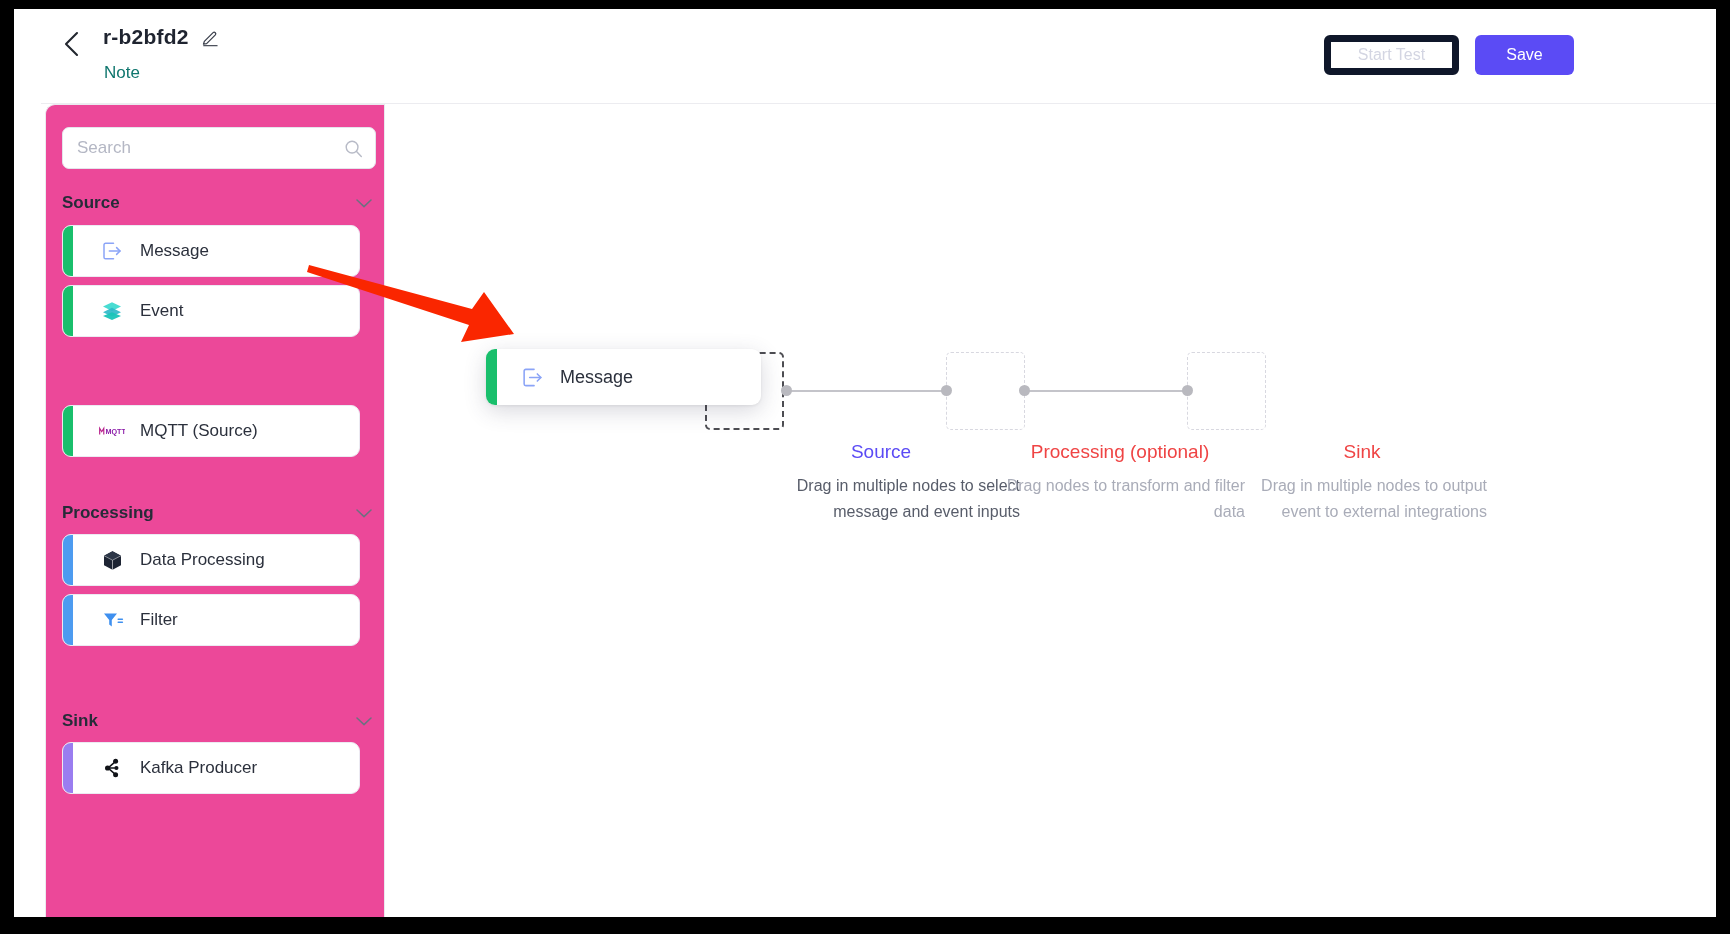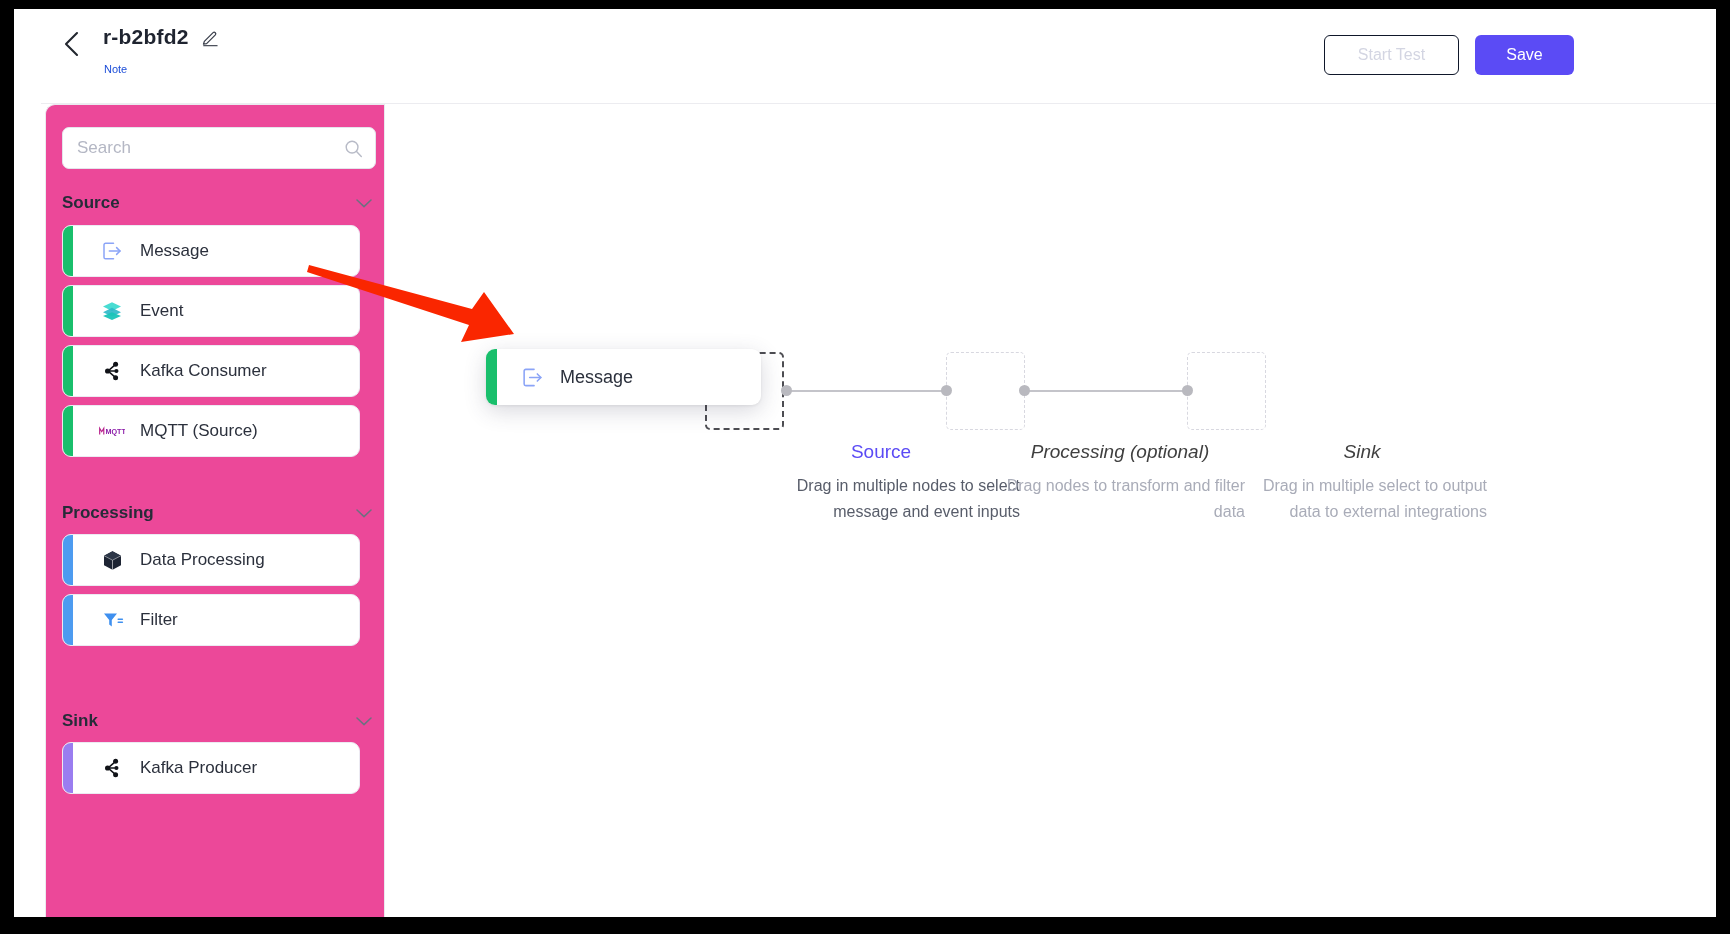--- a/index.html
+++ b/index.html
@@ -34,26 +34,26 @@
   #title-wrap {
     position: absolute; left: 62px; top: 16px;
     display: flex; align-items: center; gap: 12px;
   }
   #page-title {
     font-size: 21px; font-weight: bold; color: #1f2430; letter-spacing: .2px;
   }
   #edit-pencil { width: 19px; height: 19px; cursor: pointer; display:block; }
   #note-text {
     position: absolute; left: 63px; top: 54px;
-    font-size: 11px; color: #1d4ed8;
+    font-size: 17px; color: #0f766e;
   }
   #start-test-btn {
     position: absolute; left: 1283px; top: 26px;
     width: 135px; height: 40px;
-    border: 1px solid #0f172a; border-radius: 6px;
+    border: 7px solid #0f172a; border-radius: 6px;
     background: #fff; color: #d3d5e2;
     font-size: 16px; font-family: inherit;
     cursor: default;
     display: flex; align-items: center; justify-content: center;
   }
   #save-btn {
     position: absolute; left: 1434px; top: 26px;
     width: 99px; height: 40px;
     border: none; border-radius: 6px;
     background: #5b4bf5; color: #fff;
@@ -147,21 +147,21 @@
   .slot-caption {
     position: absolute; text-align: center;
   }
   .slot-caption .cap-title {
     font-size: 19px; margin-bottom: 8px; line-height: 1.3;
   }
   .slot-caption .cap-desc {
     font-size: 16px; line-height: 1.65; text-align: right;
   }
   .cap-title.accent { color: #5b4bf5; }
-  .cap-title.dark   { color: #404040; font-style: italic; }
+  .cap-title.dark   { color: #ef4444; }
   .cap-desc.dark    { color: #585d6a; }
   .cap-desc.muted   { color: #a9acb8; }
 
   
   #drag-card {
     position: absolute; left: 101px; top: 245px;
     width: 275px; height: 56px;
     background: #fff; border-radius: 9px;
     box-shadow: 0 6px 22px rgba(60,60,90,.20), 0 1px 3px rgba(0,0,0,.07);
     display: flex; align-items: center; overflow: hidden;
@@ -239,95 +239,82 @@
       <span class="node-icon">
         <svg width="24" height="24" viewBox="0 0 24 24">
           <polygon points="12,3.2 21,7.6 12,12 3,7.6" fill="#49dcd2"></polygon>
           <polygon points="12,8.8 21,13.2 12,17.6 3,13.2" fill="#2bb7c8" opacity=".9"></polygon>
           <polygon points="12,13.2 21,17.1 12,21 3,17.1" fill="#19c4b8" opacity=".95"></polygon>
         </svg>
       </span>
       <span class="node-label">Event</span>
     </div>
 
-    <div class="node-card" style="top:240px">
+
+    <div class="node-card" style="top:300px">
       <div class="node-accent" style="background:#19bf6c"></div>
+      <span class="node-icon">
+        <svg width="38" height="14" viewBox="0 0 38 14">
+          <path d="M1 12 V3 l3 5 3-5 v9" fill="none" stroke="#b71e8a" stroke-width="1.7"></path>
+          <text x="9.5" y="11.6" font-family="Liberation Sans, sans-serif" font-size="10.5" font-weight="bold" fill="#8b1ba8">MQTT</text>
+        </svg>
+      </span>
+      <span class="node-label">MQTT (Source)</span>
+    </div>
+
+    <div class="section-header" style="top:396px">
+      <span class="section-title">Processing</span>
+      <svg class="chev" viewBox="0 0 16 9">
+        <polyline points="1,1 8,7.6 15,1" fill="none" stroke="#6c7180" stroke-width="1.5" stroke-linecap="round" stroke-linejoin="round"></polyline>
+      </svg>
+    </div>
+
+    <div class="node-card" style="top:429px">
+      <div class="node-accent" style="background:#4d9bf0"></div>
+      <span class="node-icon">
+        <svg width="23" height="23" viewBox="0 0 23 23">
+          <path d="M11.5 2.2 20 6.7 v9.6 l-8.5 4.5 L3 16.3 V6.7 Z" fill="#1d2433"></path>
+          <path d="M11.5 2.2 20 6.7 11.5 11.2 3 6.7 Z" fill="#2d3748"></path>
+          <path d="M11.5 11.2 V20.8" stroke="#fff" stroke-width="1" opacity=".55"></path>
+          <path d="M11.5 11.2 20 6.7 M11.5 11.2 3 6.7" stroke="#fff" stroke-width="1" opacity=".45"></path>
+        </svg>
+      </span>
+      <span class="node-label">Data Processing</span>
+    </div>
+
+    <div class="node-card" style="top:489px">
+      <div class="node-accent" style="background:#4d9bf0"></div>
+      <span class="node-icon">
+        <svg width="23" height="23" viewBox="0 0 23 23">
+          <path d="M3 4.5 H16 L10.8 11 v6.4 L8.2 15.6 V11 Z" fill="#3f90ef"></path>
+          <line x1="17.2" y1="10.2" x2="21.4" y2="10.2" stroke="#3f90ef" stroke-width="1.5" stroke-linecap="round"></line>
+          <line x1="17.2" y1="13.2" x2="21.4" y2="13.2" stroke="#3f90ef" stroke-width="1.5" stroke-linecap="round"></line>
+        </svg>
+      </span>
+      <span class="node-label">Filter</span>
+    </div>
+
+    <div class="section-header" style="top:604px">
+      <span class="section-title">Sink</span>
+      <svg class="chev" viewBox="0 0 16 9">
+        <polyline points="1,1 8,7.6 15,1" fill="none" stroke="#6c7180" stroke-width="1.5" stroke-linecap="round" stroke-linejoin="round"></polyline>
+      </svg>
+    </div>
+
+    <div class="node-card" style="top:637px">
+      <div class="node-accent" style="background:#9a7df0"></div>
       <span class="node-icon">
         <svg width="22" height="22" viewBox="0 0 22 22">
           <circle cx="14.6" cy="4.3" r="2.5" fill="#111318"></circle>
           <circle cx="14.6" cy="17.7" r="2.5" fill="#111318"></circle>
           <circle cx="15.4" cy="11" r="2.1" fill="#111318"></circle>
           <circle cx="6.6" cy="11" r="2.6" fill="#111318"></circle>
           <path d="M8.6 9.6 L13.2 5.6 M8.6 12.4 L13.2 16.4 M8.9 11 H13.3" stroke="#111318" stroke-width="1.5" fill="none" stroke-linecap="round"></path>
         </svg>
       </span>
-      <span class="node-label">Kafka Consumer</span>
-    </div>
-
-    <div class="node-card" style="top:300px">
-      <div class="node-accent" style="background:#19bf6c"></div>
-      <span class="node-icon">
-        <svg width="38" height="14" viewBox="0 0 38 14">
-          <path d="M1 12 V3 l3 5 3-5 v9" fill="none" stroke="#b71e8a" stroke-width="1.7"></path>
-          <text x="9.5" y="11.6" font-family="Liberation Sans, sans-serif" font-size="10.5" font-weight="bold" fill="#8b1ba8">MQTT</text>
-        </svg>
-      </span>
-      <span class="node-label">MQTT (Source)</span>
-    </div>
-
-    <div class="section-header" style="top:396px">
-      <span class="section-title">Processing</span>
-      <svg class="chev" viewBox="0 0 16 9">
-        <polyline points="1,1 8,7.6 15,1" fill="none" stroke="#6c7180" stroke-width="1.5" stroke-linecap="round" stroke-linejoin="round"></polyline>
-      </svg>
-    </div>
-
-    <div class="node-card" style="top:429px">
-      <div class="node-accent" style="background:#4d9bf0"></div>
-      <span class="node-icon">
-        <svg width="23" height="23" viewBox="0 0 23 23">
-          <path d="M11.5 2.2 20 6.7 v9.6 l-8.5 4.5 L3 16.3 V6.7 Z" fill="#1d2433"></path>
-          <path d="M11.5 2.2 20 6.7 11.5 11.2 3 6.7 Z" fill="#2d3748"></path>
-          <path d="M11.5 11.2 V20.8" stroke="#fff" stroke-width="1" opacity=".55"></path>
-          <path d="M11.5 11.2 20 6.7 M11.5 11.2 3 6.7" stroke="#fff" stroke-width="1" opacity=".45"></path>
-        </svg>
-      </span>
-      <span class="node-label">Data Processing</span>
-    </div>
-
-    <div class="node-card" style="top:489px">
-      <div class="node-accent" style="background:#4d9bf0"></div>
-      <span class="node-icon">
-        <svg width="23" height="23" viewBox="0 0 23 23">
-          <path d="M3 4.5 H16 L10.8 11 v6.4 L8.2 15.6 V11 Z" fill="#3f90ef"></path>
-          <line x1="17.2" y1="10.2" x2="21.4" y2="10.2" stroke="#3f90ef" stroke-width="1.5" stroke-linecap="round"></line>
-          <line x1="17.2" y1="13.2" x2="21.4" y2="13.2" stroke="#3f90ef" stroke-width="1.5" stroke-linecap="round"></line>
-        </svg>
-      </span>
-      <span class="node-label">Filter</span>
-    </div>
-
-    <div class="section-header" style="top:604px">
-      <span class="section-title">Sink</span>
-      <svg class="chev" viewBox="0 0 16 9">
-        <polyline points="1,1 8,7.6 15,1" fill="none" stroke="#6c7180" stroke-width="1.5" stroke-linecap="round" stroke-linejoin="round"></polyline>
-      </svg>
-    </div>
-
-    <div class="node-card" style="top:637px">
-      <div class="node-accent" style="background:#9a7df0"></div>
-      <span class="node-icon">
-        <svg width="22" height="22" viewBox="0 0 22 22">
-          <circle cx="14.6" cy="4.3" r="2.5" fill="#111318"></circle>
-          <circle cx="14.6" cy="17.7" r="2.5" fill="#111318"></circle>
-          <circle cx="15.4" cy="11" r="2.1" fill="#111318"></circle>
-          <circle cx="6.6" cy="11" r="2.6" fill="#111318"></circle>
-          <path d="M8.6 9.6 L13.2 5.6 M8.6 12.4 L13.2 16.4 M8.9 11 H13.3" stroke="#111318" stroke-width="1.5" fill="none" stroke-linecap="round"></path>
-        </svg>
-      </span>
       <span class="node-label">Kafka Producer</span>
     </div>
 
 
     <div id="sidebar-scroll-thumb"></div>
   </div>
 
   <div id="panel-divider"></div>
 
   <div id="canvas">
@@ -347,21 +334,21 @@
     <div class="dot" style="left:634px; top:281px;"></div>
     <div class="slot-caption" style="left:735px; top:336px; width:250px; transform:translateX(-125px);">
       <div class="cap-title dark">Processing (optional)</div>
       <div class="cap-desc muted">Drag nodes to transform and filter data</div>
     </div>
 
     <div class="slot idle" style="left:802px; top:248px;"></div>
     <div class="dot" style="left:797px; top:281px;"></div>
     <div class="slot-caption" style="left:977px; top:336px; width:250px; transform:translateX(-125px);">
       <div class="cap-title dark">Sink</div>
-      <div class="cap-desc muted">Drag in multiple select to output data to external integrations</div>
+      <div class="cap-desc muted">Drag in multiple nodes to output event to external integrations</div>
     </div>
 
     <div id="drag-card">
       <div class="node-accent" style="background:#19bf6c"></div>
       <span class="node-icon">
         <svg width="23" height="23" viewBox="0 0 22 22">
           <path d="M12.5 3.2 H4.6 a1.6 1.6 0 0 0 -1.6 1.6 V17.2 a1.6 1.6 0 0 0 1.6 1.6 H12.5" fill="none" stroke="#8ba4f7" stroke-width="1.5" stroke-linecap="round"></path>
           <line x1="8.3" y1="11" x2="19" y2="11" stroke="#8ba4f7" stroke-width="1.5" stroke-linecap="round"></line>
           <polyline points="15.6,7.6 19,11 15.6,14.4" fill="none" stroke="#8ba4f7" stroke-width="1.5" stroke-linecap="round" stroke-linejoin="round"></polyline>
         </svg>

